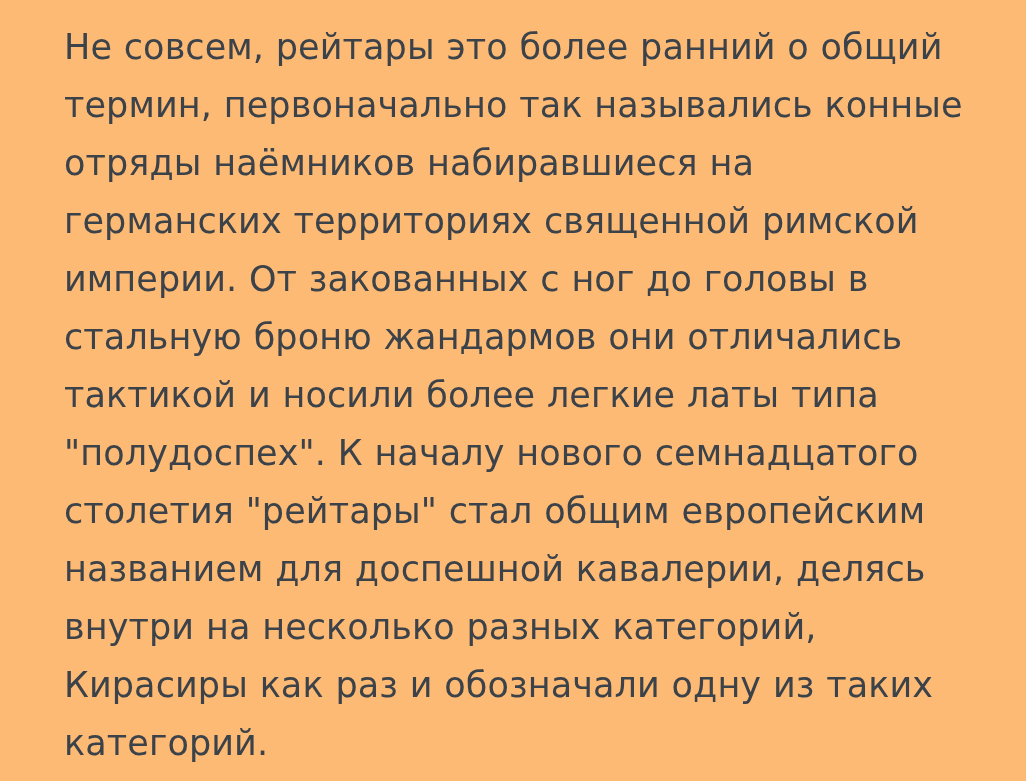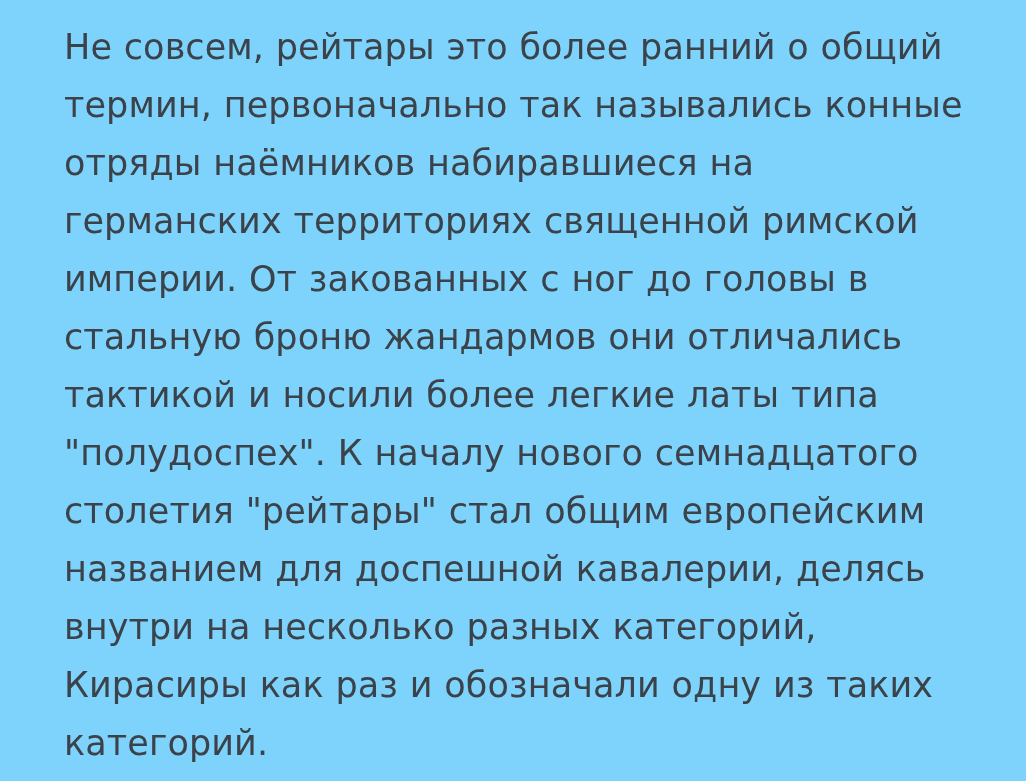--- a/index.html
+++ b/index.html
@@ -11,21 +11,21 @@
     height: 781px;
     background: #ffffff;
     font-family: "DejaVu Sans", "Liberation Sans", sans-serif;
     overflow: hidden;
   }
   .page {
     box-sizing: border-box;
     width: 1026px;
     height: 781px;
     padding: 18px 52px 0 64px;
-    background: #7dd3fc;
+    background: #fdba74;
   }
   .body-text {
     margin: 0;
     color: #3b4249;
     font-size: 35px;
     line-height: 58px;
     font-weight: 400;
     letter-spacing: 0.1px;
     text-align: left;
     word-spacing: 0.5px;

